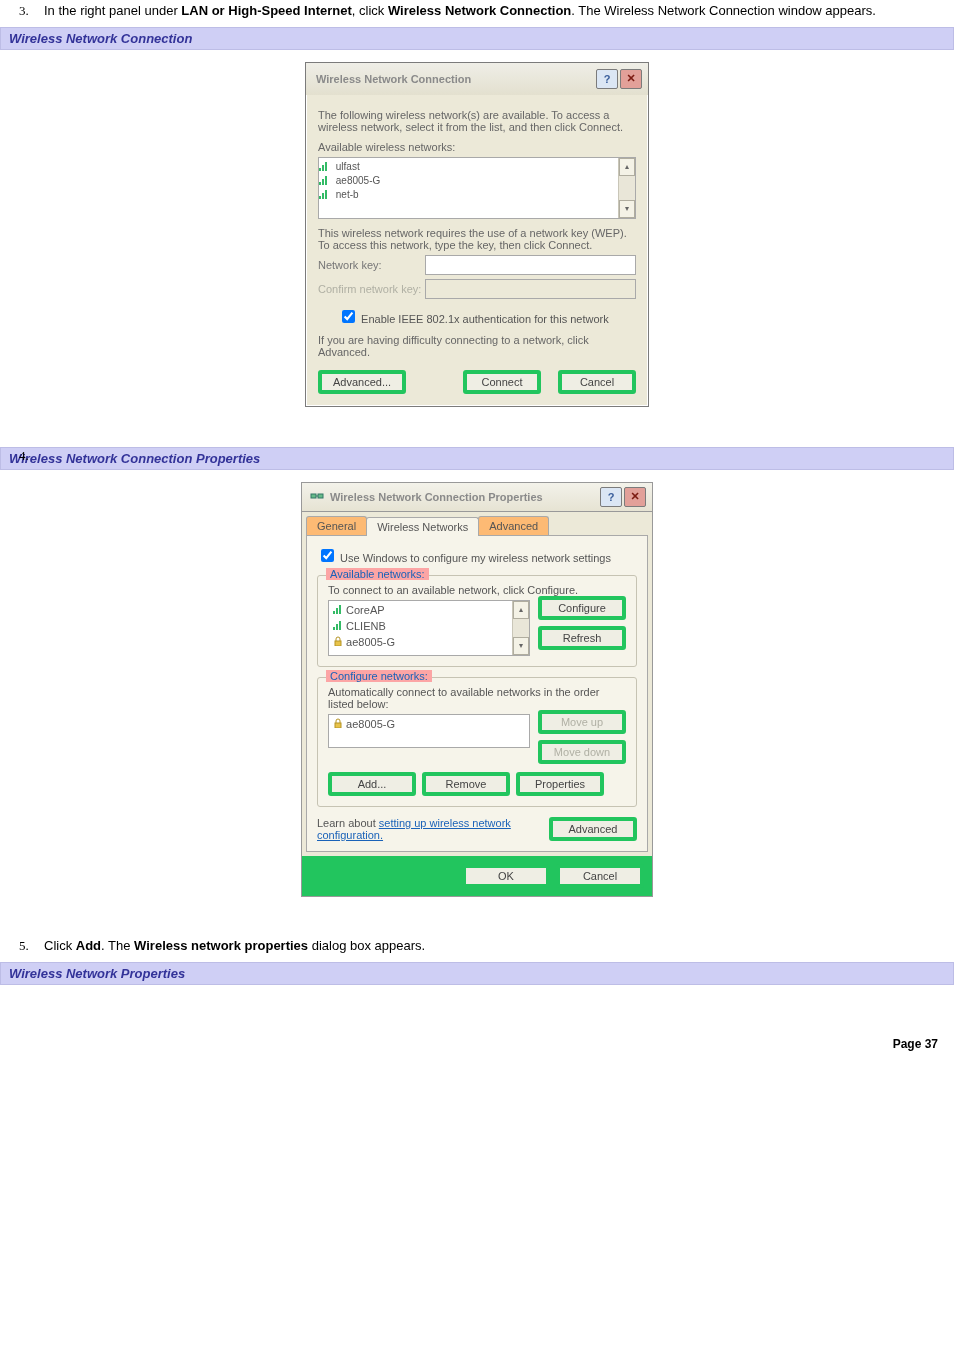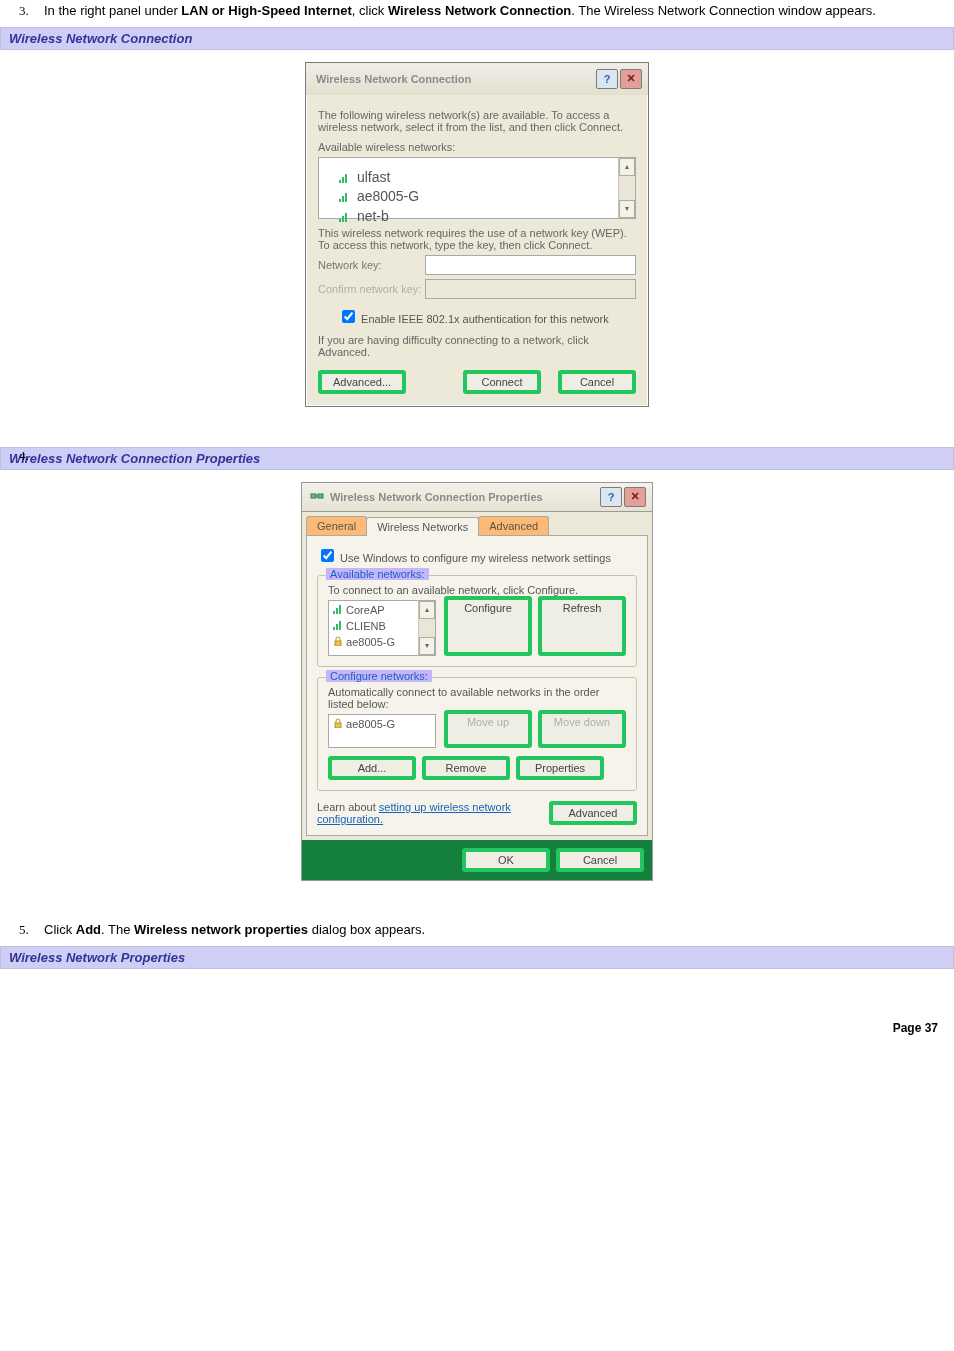--- a/index.html
+++ b/index.html
@@ -94,25 +94,24 @@
   .xp-label { color:#666; font-size:11px; margin:4px 0; }
   .xp-listbox {
     border: 1px solid #a9a9a9;
     background: #fff;
     height: 60px;
     margin: 4px 0 8px 0;
     display: flex;
   }
   .xp-listbox .items {
     flex: 1;
-    padding: 2px 20px;
+    padding: 2px 0;
     line-height: 1.4;
-    font-size: 14px;
+    font-size: 10px;
     color:#555;
-    margin-top:8px;
   }
   .xp-listbox .item svg { vertical-align: -1px; margin-right: 4px; }
   .xp-scroll {
     width: 16px;
     background: #e9e6d8;
     border-left: 1px solid #c9c6b8;
     display: flex;
     flex-direction: column;
     justify-content: space-between;
   }
@@ -207,44 +206,44 @@
   .fieldset {
     border:1px solid #c6c3b3;
     border-radius:3px;
     padding: 8px 10px 10px 10px;
     margin: 10px 0;
     position:relative;
   }
   .fieldset .legend {
     position:absolute;
     top:-8px; left:8px;
-    background:#c4b5fd;
+    background:#fca5a5;
     padding:0 4px;
     color:#1a62b8;
     font-size:11px;
   }
   .avail-box, .pref-box {
     border:1px solid #a9a9a9;
     background:#fff;
     height:54px;
     margin-top:4px;
     display:flex;
   }
   .avail-box .items, .pref-box .items { flex:1; padding:2px 4px; line-height:1.45; }
   .pref-box { height:32px; }
   .d2-row { display:flex; }
-  .d2-sidebtns-outer { display:flex; flex-direction:row; gap:6px; margin-left:8px; }
+  .d2-sidebtns-outer { display:flex; flex-direction:column; gap:6px; margin-left:8px;align-items:flex-end; }
   .d2-btns-row { display:flex; gap:6px; margin-top:8px; }
   .link { color:#1a62b8; text-decoration:underline; }
   .d2-footer {
     display:flex;
     justify-content:flex-end;
     gap:6px;
     padding: 8px;
-    background:#15803d;
+    background:#22c55e;
   }
   .xp-btn.disabled { color:#b0b0a4; }
   .page-footer {
     text-align: right;
     font-weight: bold;
     font-size: 12px;
     padding: 40px 16px 16px 0;
   }
 </style>
 </head>

